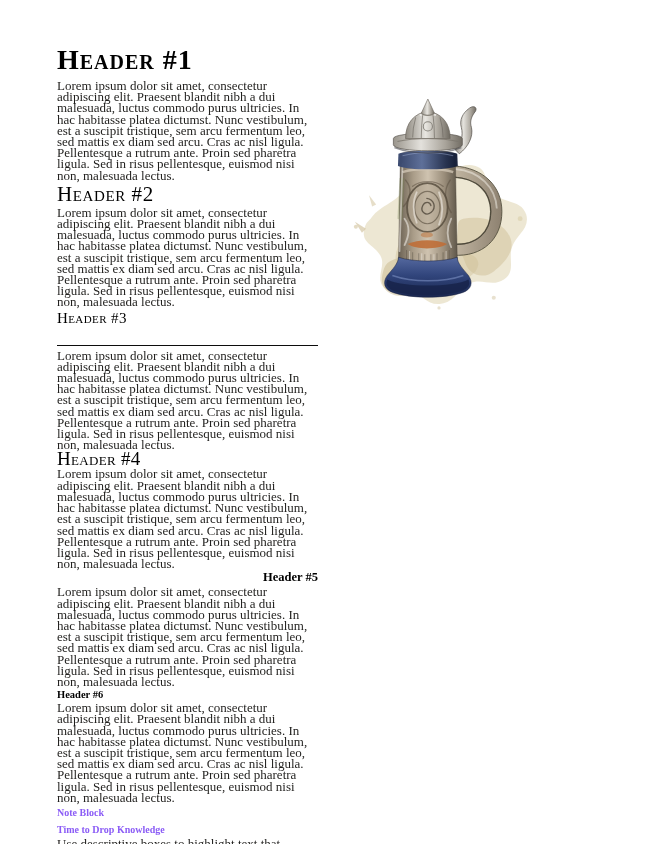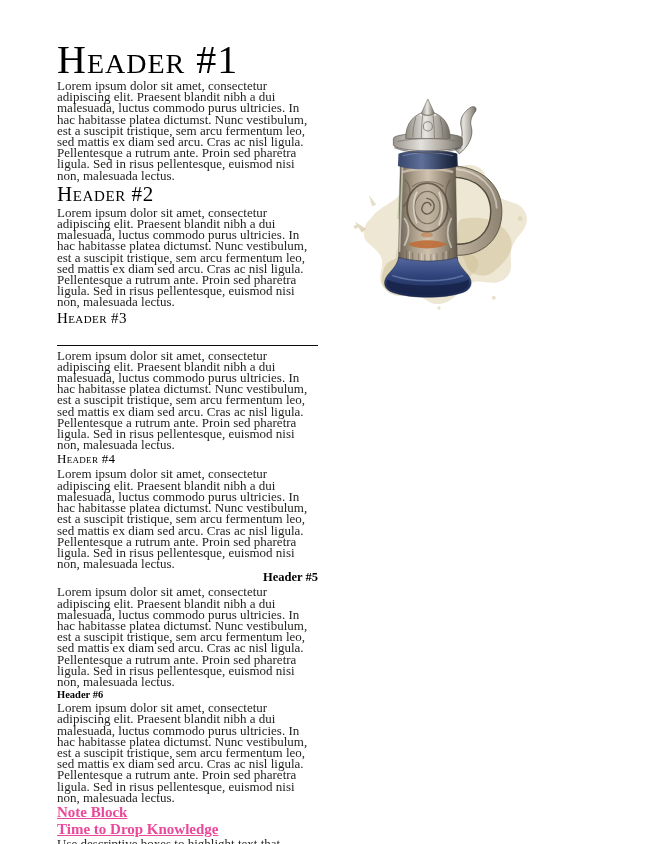--- a/index.html
+++ b/index.html
@@ -4,28 +4,28 @@
 <style>
   html,body{margin:0;padding:0;}
   body{
     width:651px;height:844px;background:#ffffff;
     font-family:"Liberation Serif", serif;
     color:#1f1e1c;position:relative;overflow:hidden;
   }
   .page{position:absolute;inset:0;background:#ffffff;}
   .col-text{position:absolute;left:57px;top:44px;width:261px;}
   h1,h2,h3,h4,h5,h6{color:#000;font-family:"Liberation Serif", serif;}
-  h1{font-size:40px;line-height:31px;font-weight:normal;font-variant:small-caps;letter-spacing:1px;margin:0 0 5px 0;}
+  h1{font-size:28px;line-height:31px;font-weight:bold;font-variant:small-caps;letter-spacing:1px;margin:0 0 5px 0;}
   h2{font-size:21px;line-height:22px;font-weight:normal;font-variant:small-caps;letter-spacing:.6px;margin:1px 0 2px 0;}
   h3{font-size:15px;line-height:16px;font-weight:normal;font-variant:small-caps;letter-spacing:.4px;
      margin:2px 0 4px 0;border-bottom:1.6px solid #0c0c0c;padding-bottom:19px;}
-  h4{font-size:13px;line-height:14px;font-weight:normal;font-variant:small-caps;letter-spacing:.3px;margin:1px 0 2px 0;}
+  h4{font-size:19px;line-height:14px;font-weight:normal;font-variant:small-caps;letter-spacing:.3px;margin:1px 0 2px 0;}
   h5{font-size:12.5px;line-height:13px;font-weight:bold;margin:2px 0 2px 0;text-align:right;}
   h6{font-size:10.5px;line-height:11px;font-weight:bold;margin:2px 0 2px 0;}
-  .subhead{font-size:15px;line-height:15px;font-weight:bold;color:#ec4899;margin:2px 0 1px 0;text-decoration:underline;}
+  .subhead{font-size:10px;line-height:15px;font-weight:bold;color:#8b5cf6;margin:2px 0 1px 0;}
   p{font-size:13px;line-height:11.2px;margin:0 0 2px 0;}
   p strong{font-weight:bold;}
   .col-art{position:absolute;left:341px;top:97px;width:194px;height:218px;}
   .col-art svg{display:block;width:100%;height:100%;}
 </style>
 </head>
 <body>
 
 <main class="page">
 

